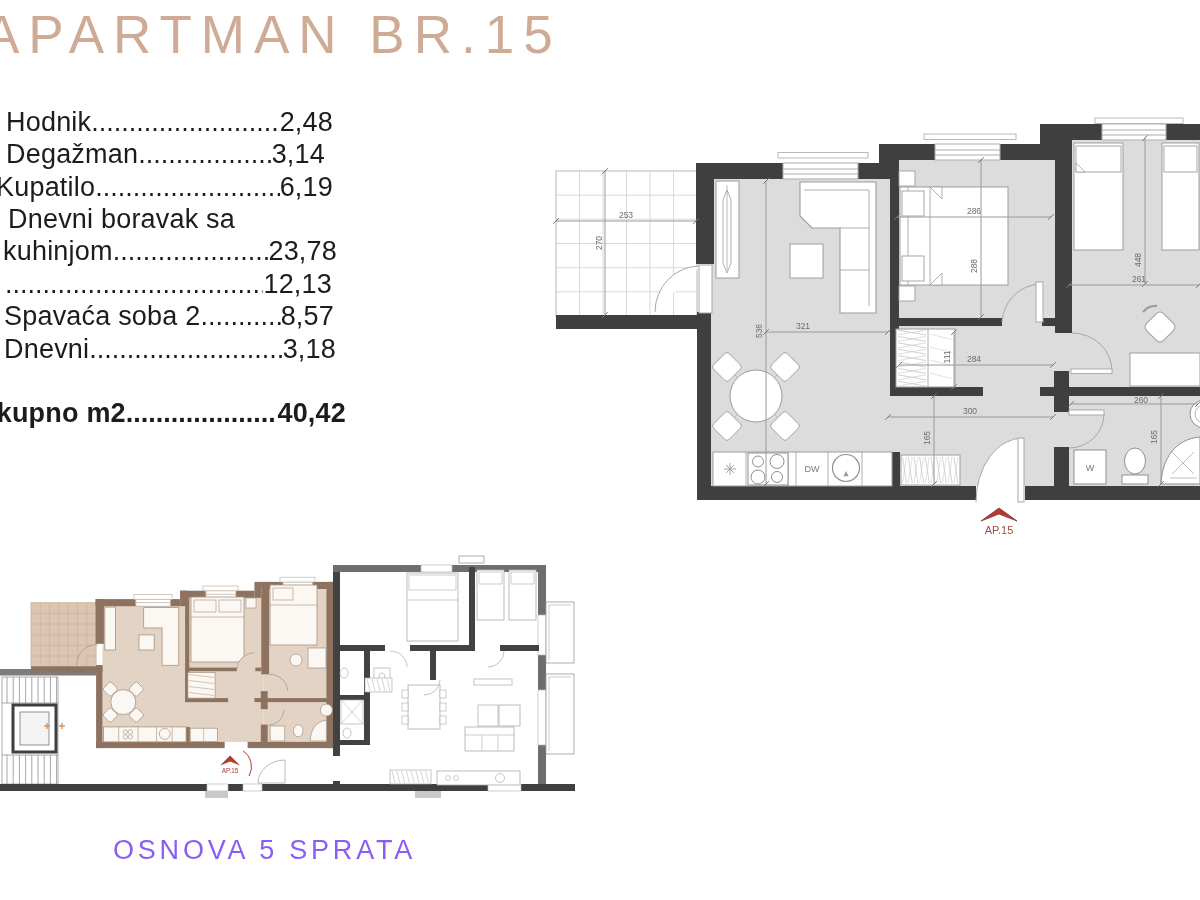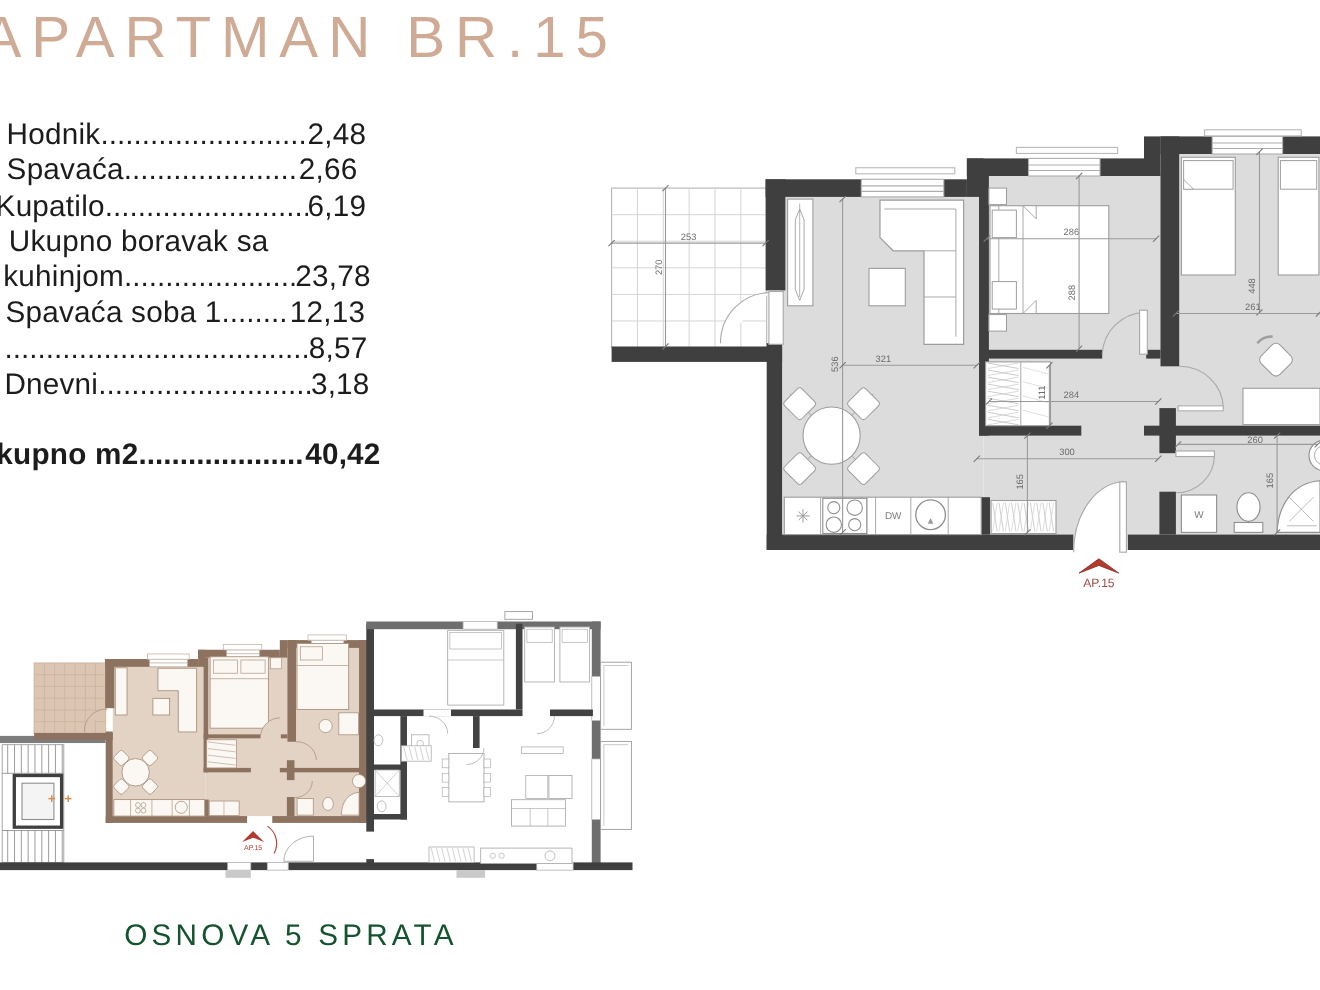--- a/index.html
+++ b/index.html
@@ -14,66 +14,66 @@
 
 <div>
 
 <div class="row" style="left:6px;top:107px;width:327px">
       <span>Hodnik</span>
       <span class="dots">.......................................................................</span>
       <span>2,48</span>
     </div>
 
 <div class="row" style="left:6px;top:139px;width:319px">
-      <span>Spavaća</span>
+      <span>Degažman</span>
       <span class="dots">.......................................................................</span>
-      <span>2,66</span>
+      <span>3,14</span>
     </div>
 
 <div class="row" style="left:-4px;top:172px;width:337px">
       <span>Kupatilo</span>
       <span class="dots">.......................................................................</span>
       <span>6,19</span>
     </div>
 
 <div class="row" style="left:8px;top:204px;width:330px">
-      <span>Ukupno boravak sa</span>
+      <span>Dnevni boravak sa</span>
     </div>
 
 <div class="row" style="left:3px;top:236px;width:334px">
       <span>kuhinjom</span>
       <span class="dots">.......................................................................</span>
       <span>23,78</span>
     </div>
 
 <div class="row" style="left:5px;top:269px;width:327px">
-      <span>Spavaća soba 1</span>
       <span class="dots">.......................................................................</span>
       <span>12,13</span>
     </div>
 
 <div class="row" style="left:4px;top:301px;width:330px">
+      <span>Spavaća soba 2</span>
       <span class="dots">.......................................................................</span>
       <span>8,57</span>
     </div>
 
 <div class="row" style="left:4px;top:334px;width:332px">
       <span>Dnevni</span>
       <span class="dots">.......................................................................</span>
       <span>3,18</span>
     </div>
 
 <div class="row" style="left:-23px;top:398px;width:369px;font-weight:bold">
       <span>Ukupno m2</span>
       <span class="dots">.......................................................................</span>
       <span>40,42</span>
     </div>
 </div>
 
-<div class="abs" style="left:113px;top:835px;font-size:27px;letter-spacing:3.8px;color:#14532d">OSNOVA 5 SPRATA</div>
+<div class="abs" style="left:113px;top:835px;font-size:27px;letter-spacing:3.8px;color:#8b5cf6">OSNOVA 5 SPRATA</div>
 
 <svg class="abs" style="left:0;top:0" width="1200" height="900" viewBox="0 0 1200 900">
 
 <g>
 
 <rect x="711" y="175" width="183" height="315" fill="#dcdcdc"></rect>
 
 <rect x="894" y="156" width="166" height="334" fill="#dcdcdc"></rect>
 
 <rect x="1060" y="136" width="140" height="354" fill="#dcdcdc"></rect>

